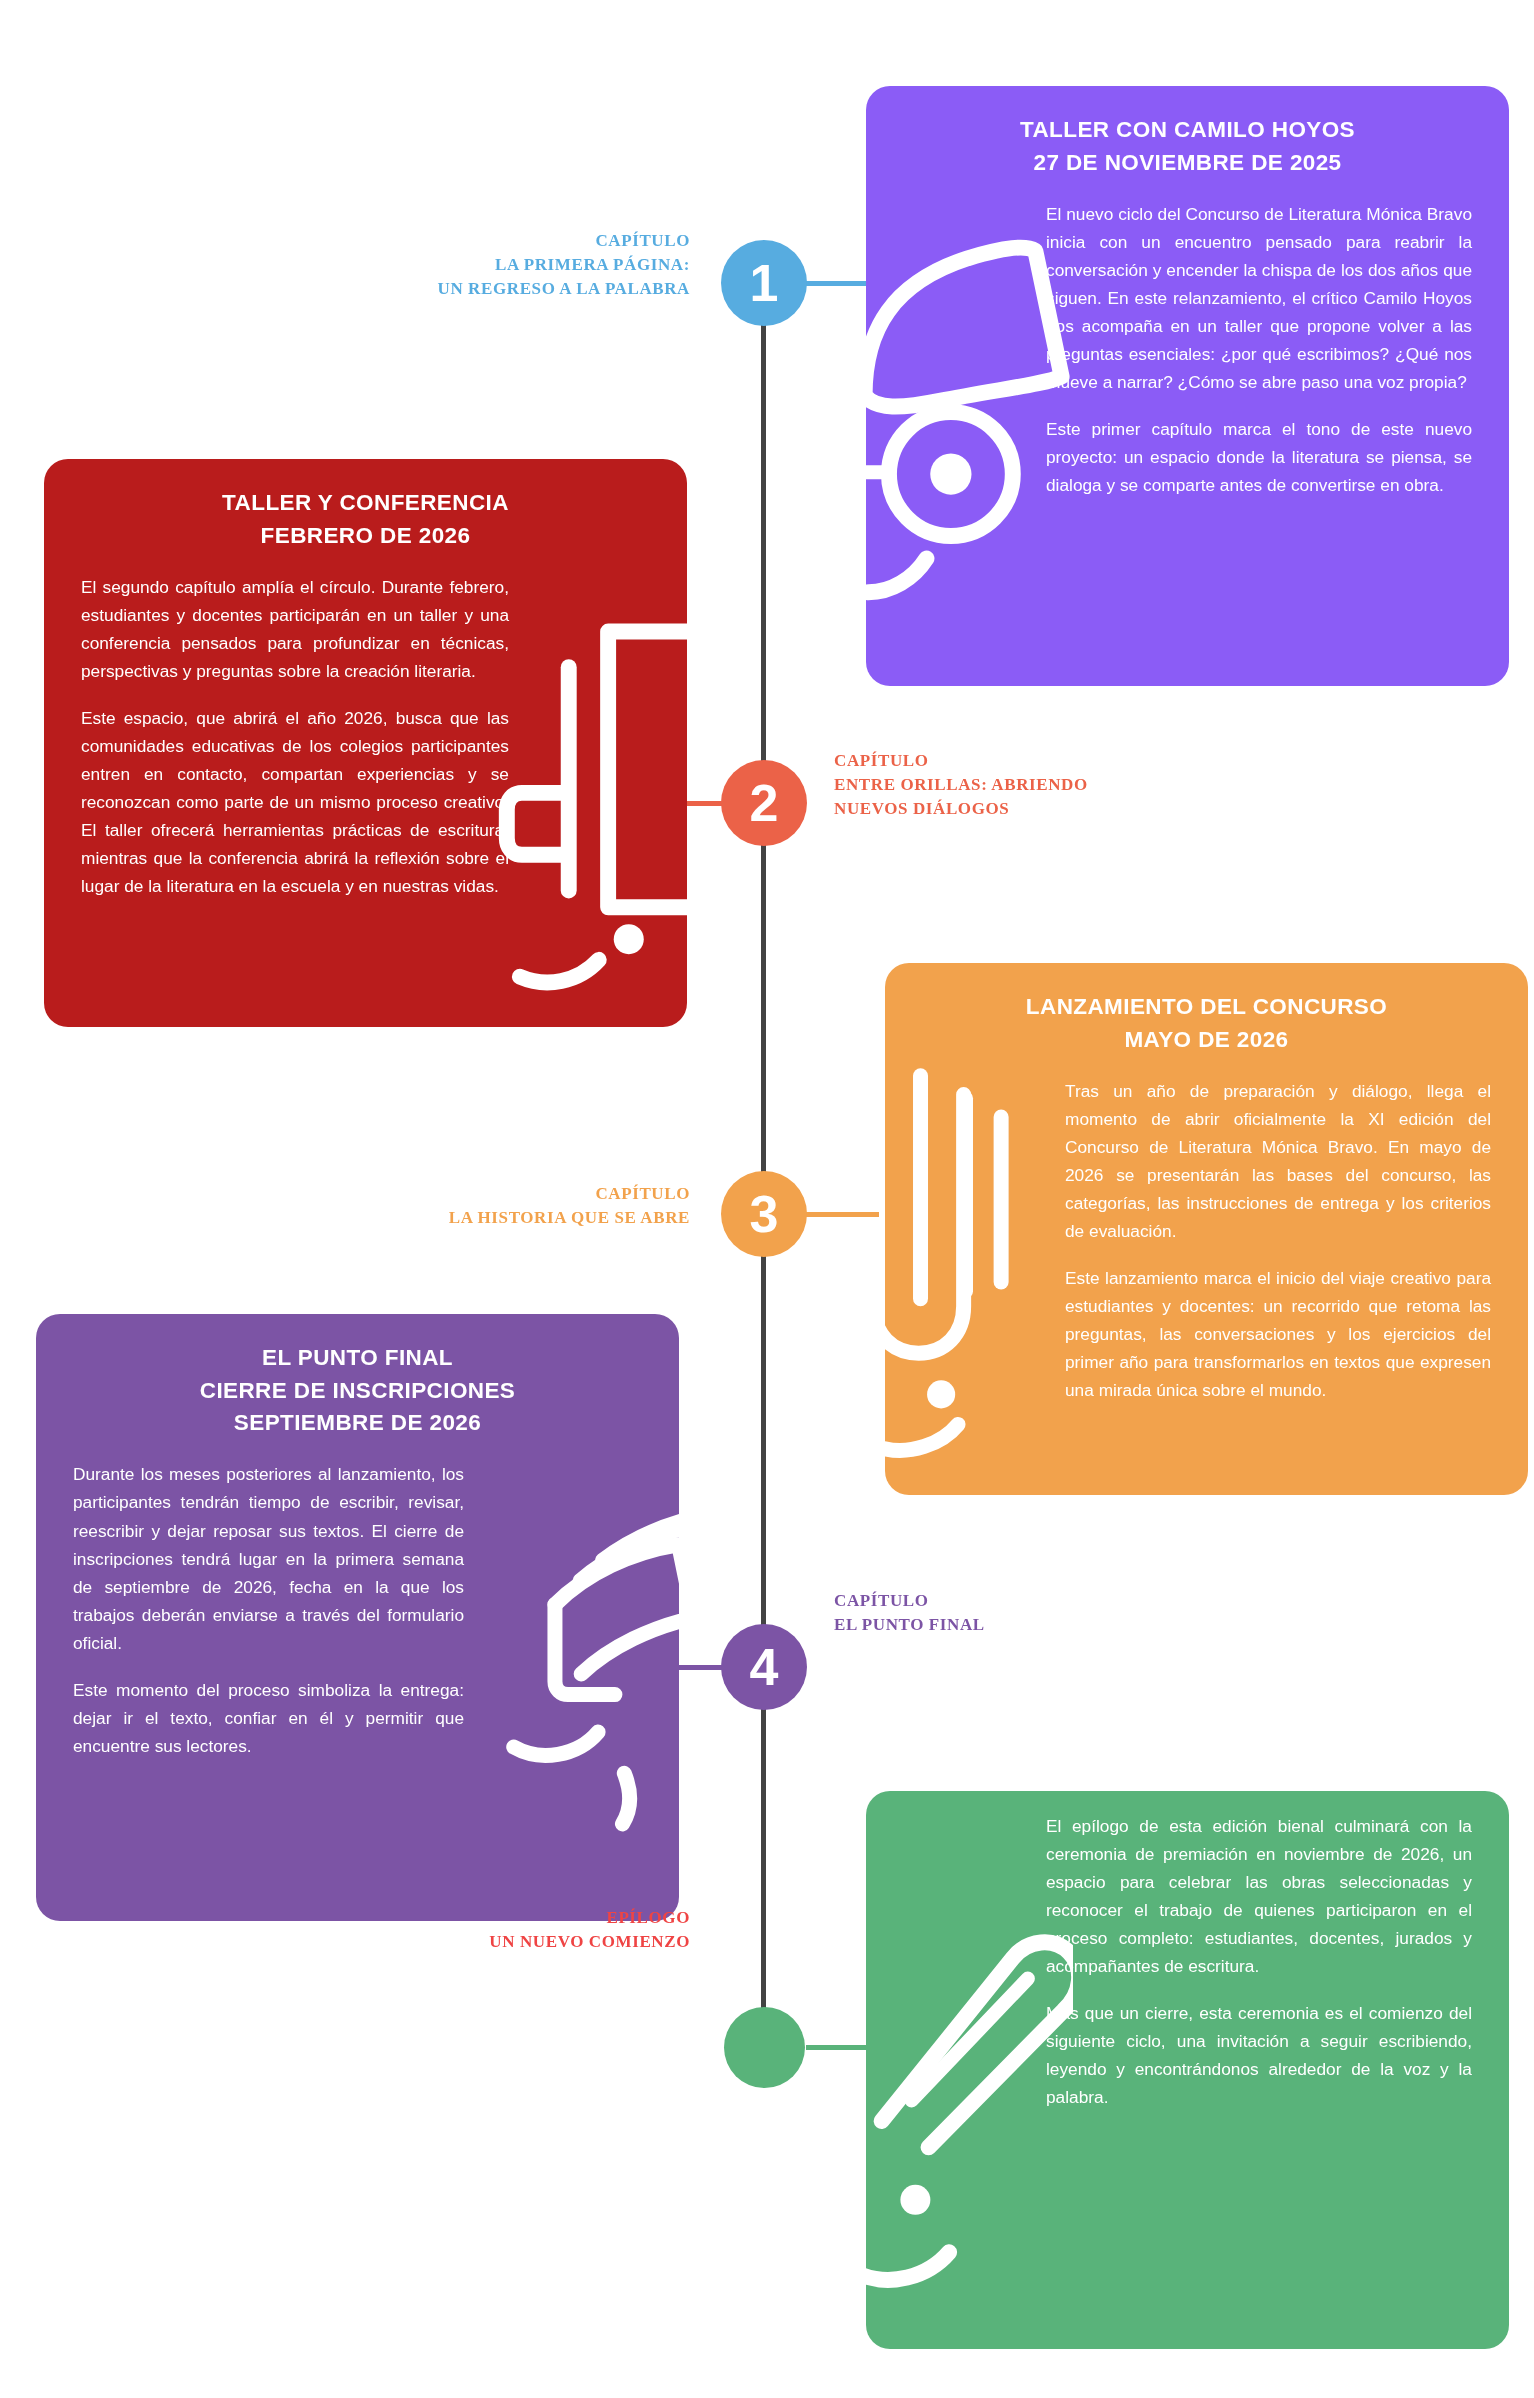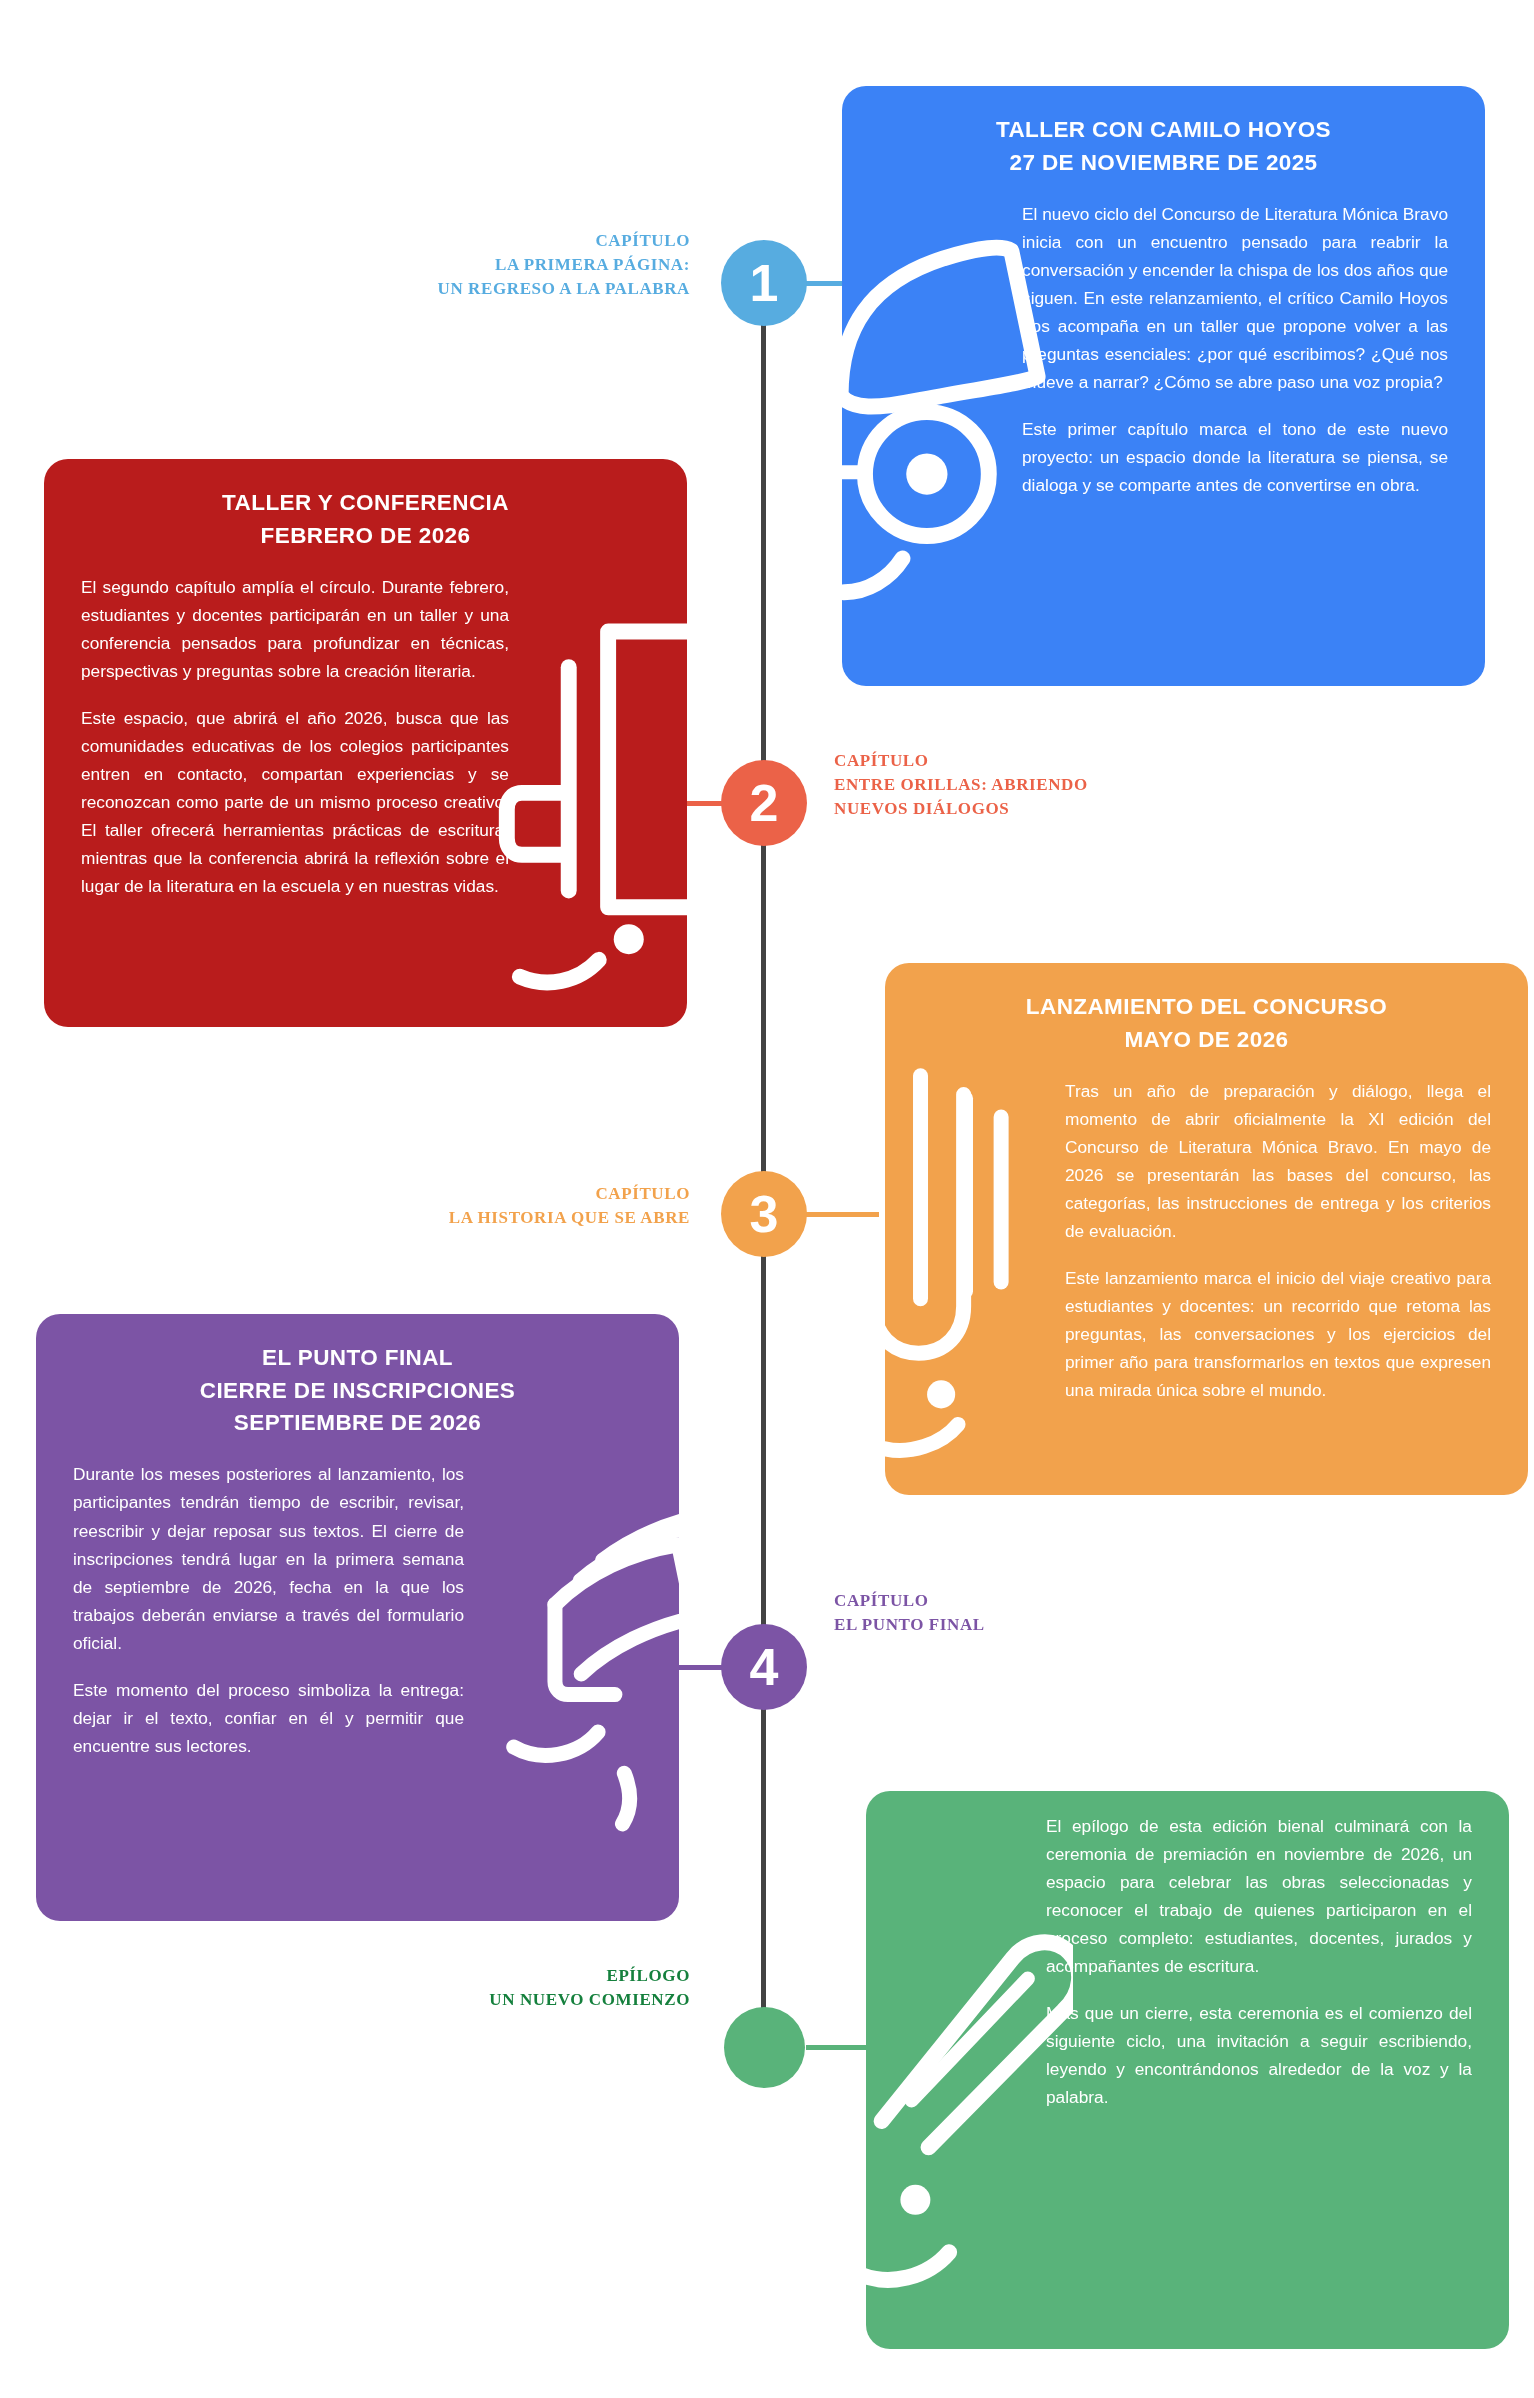--- a/index.html
+++ b/index.html
@@ -90,21 +90,21 @@
 
   
 </style>
 </head>
 <body>
 
 <div id="root">
 
   <div class="spine"></div>
 
-  <div class="card" style="left:842px; top:86px; width:643px; height:600px; background:#3b82f6;">
+  <div class="card" style="left:866px; top:86px; width:643px; height:600px; background:#8b5cf6;">
 
     <svg class="deco" style="left:-39px; top:131px;" width="244" height="394" viewBox="0 0 260 420" fill="none">
       <path d="M40 190 C40 120 70 70 150 44 C190 32 212 30 222 36 L250 170 C235 178 180 184 120 196 C80 204 52 206 40 190 Z" stroke="#ffffff" stroke-width="17" stroke-linejoin="round" stroke-linecap="round"></path>
       <circle cx="132" cy="274" r="66" stroke="#ffffff" stroke-width="17"></circle>
       <circle cx="132" cy="274" r="22" fill="#ffffff"></circle>
       <path d="M36 272 L62 272" stroke="#ffffff" stroke-width="15" stroke-linecap="round"></path>
       <path d="M44 400 C68 400 92 386 106 364" stroke="#ffffff" stroke-width="17" stroke-linecap="round"></path>
     </svg>
     <div class="card-title">TALLER CON CAMILO HOYOS
 27 DE NOVIEMBRE DE 2025</div>
@@ -208,19 +208,19 @@
     </svg>
     <div class="card-body body-right">
       <p>El epílogo de esta edición bienal culminará con la ceremonia de premiación en noviembre de 2026, un espacio para celebrar las obras seleccionadas y reconocer el trabajo de quienes participaron en el proceso completo: estudiantes, docentes, jurados y acompañantes de escritura.</p>
       <p>Más que un cierre, esta ceremonia es el comienzo del siguiente ciclo, una invitación a seguir escribiendo, leyendo y encontrándonos alrededor de la voz y la palabra.</p>
     </div>
   </div>
   <div class="connector" style="left:806px; top:2045px; width:73px; background:#59B37A;"></div>
   <div class="node plain" style="left:724px; top:2007px; background:#59B37A;">
     <span></span>
   </div>
-  <div class="chapter-label right-align" style="right:845px; top:1964px; color:#15803d;">
+  <div class="chapter-label right-align" style="right:845px; top:1906px; color:#ef4444;">
     <div>EPÍLOGO</div>
     <div style="white-space:pre-line;text-align:right;">UN NUEVO COMIENZO</div>
   </div>
 
 </div>
 
 
 </body></html>

